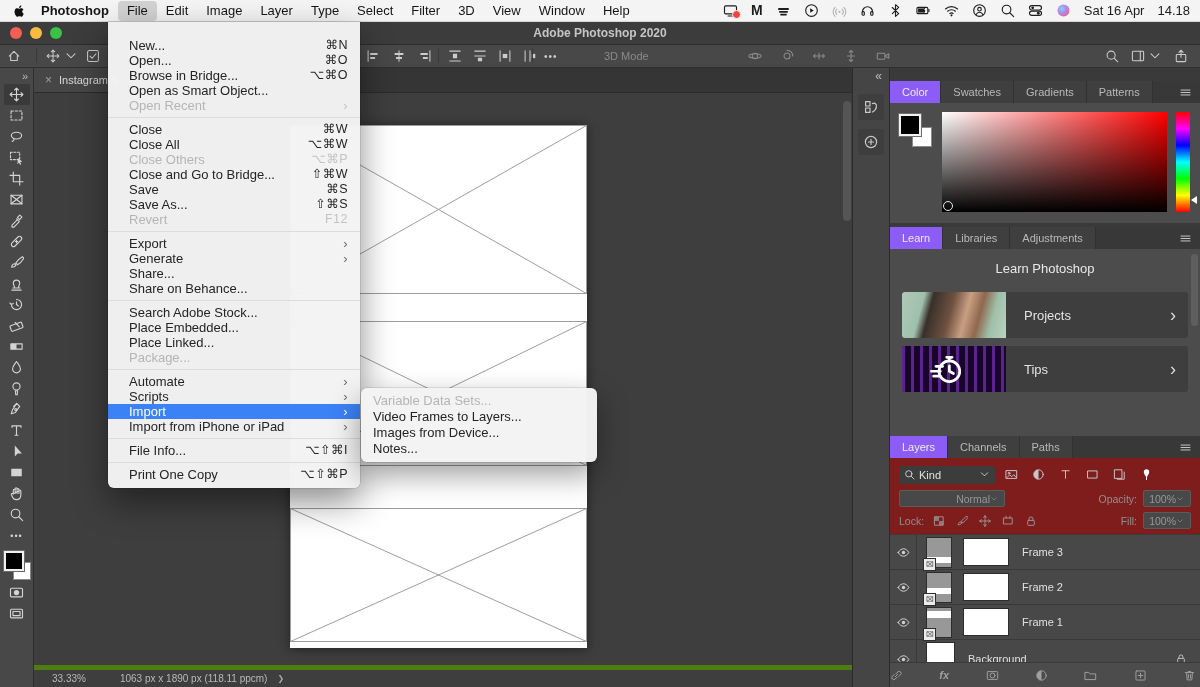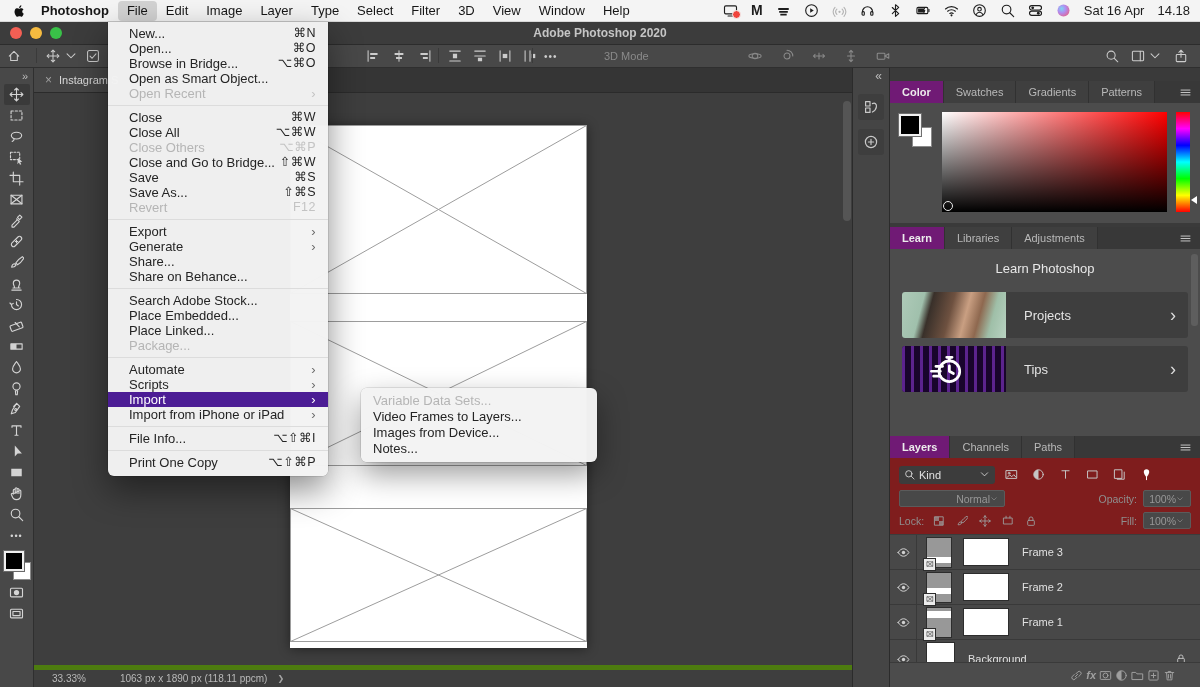--- a/index.html
+++ b/index.html
@@ -81,21 +81,21 @@
          flex-direction:column;align-items:center;flex:none}
   .expand{color:#bdbdbd;font-size:12px;align-self:flex-end;margin:1px 7px 2px 0}
   .tile{width:26px;height:26px;margin-top:9px;background:#3e3e3e;border-radius:3px;display:flex;
         align-items:center;justify-content:center;color:#c9c9c9}
   .tile svg{width:16px;height:16px}
   .pcol{flex:1;display:flex;flex-direction:column;padding-top:13px;min-height:0}
 
   .ptabs{height:22px;display:flex;background:#383838;align-items:stretch;flex:none}
   .ptab{padding:0 12px;font-size:11px;color:#b9b9b9;display:flex;align-items:center;
         background:#3f3f3f;border-right:1px solid #313131;white-space:nowrap}
-  .ptab.on{background:#701a75;color:#ececec;font-weight:bold}
+  .ptab.on{background:#8b5cf6;color:#ececec;font-weight:normal}
   .pmenu{margin-left:auto;display:flex;align-items:center;padding-right:8px;color:#c9c9c9}
   .pmenu svg{width:13px;height:13px}
 
   
   .cbody{height:100px;background:#4c4c4c;display:flex;padding:9px 10px 11px 7px;gap:9px;flex:none}
   .cswatch{width:36px;position:relative;flex:none}
   .csbg{position:absolute;top:15px;left:15px;width:18px;height:18px;background:#fff;border:1px solid #8a8a8a}
   .csfg{position:absolute;top:2px;left:2px;width:18px;height:18px;background:#000;
         border:2px solid #f2f2f2;outline:1px solid #6f6f6f}
   .cfield{flex:1;position:relative;
@@ -166,34 +166,34 @@
   .fbadge{position:absolute;left:-4px;bottom:-4px;width:11px;height:11px;background:#ececec;
           border:1px solid #2d2d2d;color:#444;display:flex;align-items:center;justify-content:center}
   .fbadge svg{width:8px;height:8px}
   .cth2{width:44px;height:26px;background:#fff;border:1px solid #2d2d2d;margin-left:11px;flex:none}
   .bgthumb{width:27px;height:33px;background:#fff;border:1px solid #2d2d2d;margin-left:9px;flex:none}
   .lname{font-size:11px;color:#e0e0e0;margin-left:13px}
   .lkicon{margin-left:auto;margin-right:13px;color:#c6c6c6}
   .lkicon svg{width:12px;height:12px}
 
   .lyr-footer{height:24px;background:#4c4c4c;border-top:1px solid #3a3a3a;display:flex;
-              align-items:center;justify-content:flex-end;gap:3px;padding-right:24px;
+              align-items:center;justify-content:space-between;gap:3px;padding-right:4px;
               color:#9f9f9f;flex:none}
   .lyr-footer .ic{width:13px;height:13px}
   .fxlbl{font-size:11px;font-style:italic;font-weight:bold;color:#9f9f9f}
 
   
-  .filemenu{position:absolute;left:108px;top:22px;width:220px;background:rgba(243,243,243,.98);
+  .filemenu{position:absolute;left:108px;top:22px;width:252px;background:rgba(243,243,243,.98);
             border-radius:0 0 6px 6px;box-shadow:0 14px 34px rgba(0,0,0,.45),0 0 0 .5px rgba(0,0,0,.18);
-            padding:4px 0 6px;z-index:50;font-size:13px;color:#242424}
+            padding:16px 0 6px;z-index:50;font-size:13px;color:#242424}
   .mrow{height:15px;display:flex;align-items:center;padding:0 12px 0 21px;line-height:15px}
   .mrow .ml{white-space:nowrap}
   .mr{margin-left:auto;display:flex;align-items:center;font-size:12.5px;color:#242424;letter-spacing:.5px}
   .mrow.dis{color:#b5b5b5}.mrow.dis .mr{color:#c3c3c3}
-  .mrow.hl{background:#4c1d95;color:#fff}.mrow.hl .mr{color:#fff}
+  .mrow.hl{background:#3b82f6;color:#fff}.mrow.hl .mr{color:#fff}
   .chev{font-size:13px;color:#6a6a6a;line-height:1}
   .mrow.dis .chev{color:#c3c3c3}.mrow.hl .chev{color:#fff}
   .msep{height:1px;background:#dcdcdc;margin:4px 0}
   .submenu{position:absolute;left:361px;top:388px;width:236px;background:rgba(243,243,243,.98);
            border-radius:6px;box-shadow:0 12px 30px rgba(0,0,0,.4),0 0 0 .5px rgba(0,0,0,.18);
            padding:5px 0;z-index:51;font-size:13px;color:#242424}
   .srow{height:16px;display:flex;align-items:center;padding:0 12px;line-height:16px}
   .srow.dis{color:#b5b5b5}
 </style>
 </head>

